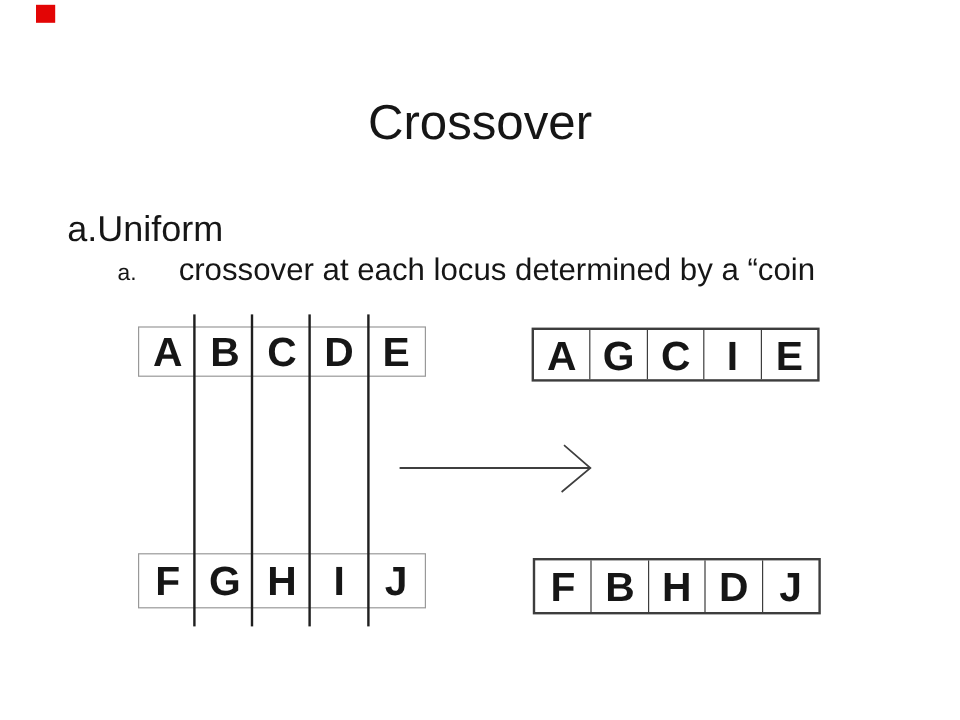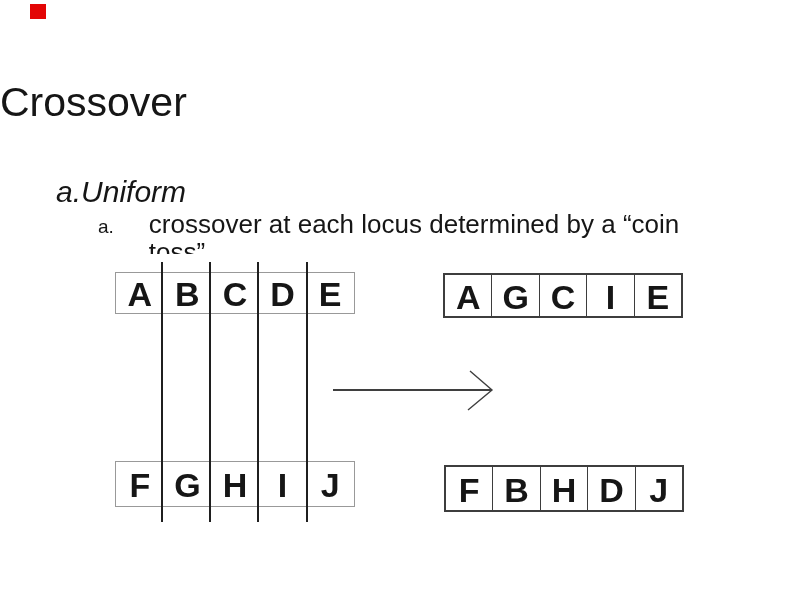--- a/index.html
+++ b/index.html
@@ -13,30 +13,30 @@
   .slide{position:relative;width:800px;height:600px;background:var(--background,#ffffff);}
 
   
   .red-marker{
     position:absolute;left:30px;top:4px;width:16px;height:15px;
     background:var(--marker-red,#e30505);
   }
 
   .title{
     position:absolute;left:0;right:0;top:80px;
+    text-align:center;
     font-size:41px;line-height:44px;
     color:var(--text,#161616);
     letter-spacing:0px;
   }
 
   .bullet-l1{
     position:absolute;left:56px;top:175px;
     font-size:30px;line-height:34px;
     white-space:nowrap;
-    font-style:italic;
   }
 
   .bullet-l2{
     position:absolute;left:98px;top:210px;
     display:flex;align-items:baseline;
     z-index:1;
   }
   .bullet-l2 .sub-marker{
     font-size:19px;
     margin-right:7px;
@@ -93,21 +93,20 @@
   <div class="red-marker"></div>
 
   <div class="title">Crossover</div>
 
   <div class="bullet-l1"><span>a.</span><span>Uniform</span></div>
 
   <div class="bullet-l2">
     <span class="sub-marker">a.</span>
     <div class="sub-text">
       <div>crossover at each locus determined by a “coin</div>
-      <div>toss”</div>
     </div>
   </div>
 
   <div class="diagram">
 
     <div id="parent1" class="chromo parent-row">
         <div class="cell">A</div>
         <div class="cell">B</div>
         <div class="cell">C</div>
         <div class="cell">D</div>

